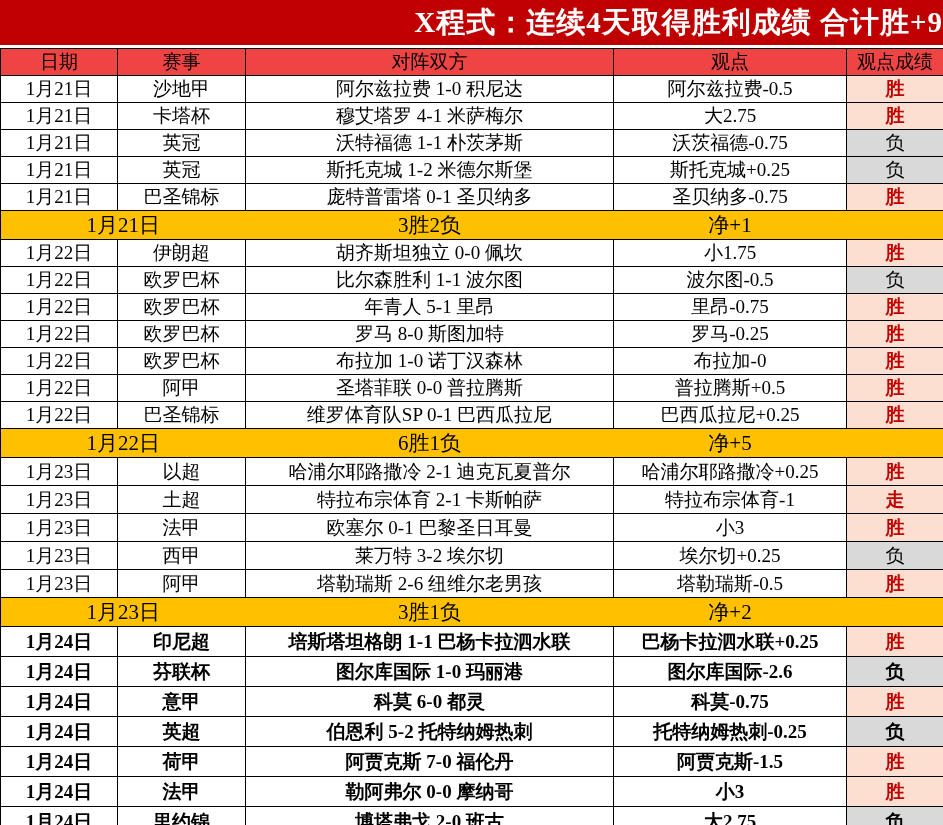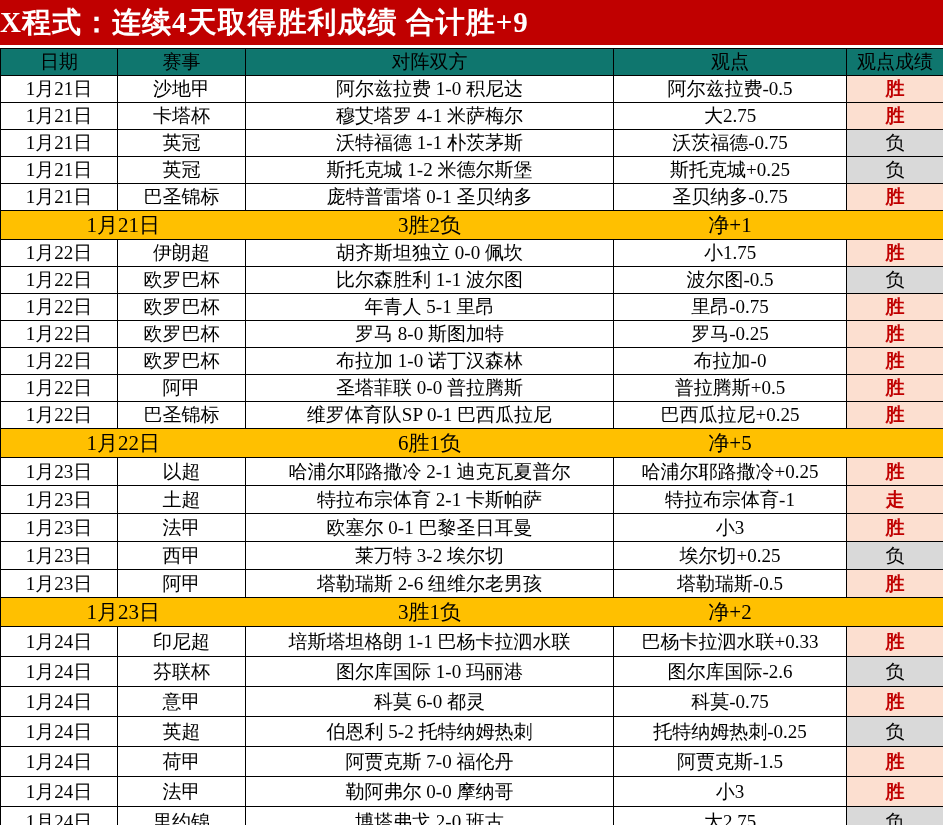--- a/index.html
+++ b/index.html
@@ -1,42 +1,42 @@
 <!DOCTYPE html>
 <html><head>
 <meta charset="utf-8">
 <style>
   html,body{margin:0;padding:0;background:#ffffff;}
   body{width:943px;font-family:"Liberation Serif","DejaVu Serif",serif;}
   .sheet{width:943px;}
   .title-bar{
     width:943px;height:45px;line-height:45px;
     background:#c00000;color:#ffffff;
-    font-size:29px;font-weight:bold;text-align:left;
+    font-size:29px;font-weight:bold;text-align:right;
     letter-spacing:1px;
     margin-bottom:3px;
     white-space:nowrap;overflow:hidden;
   }
   table.results{
     width:943px;border-collapse:collapse;table-layout:fixed;
     border:1px solid #000;
   }
   table.results th, table.results td{
     border:1px solid #000;
     padding:0 2px;
     text-align:center;
     font-weight:normal;
     font-size:19px;
     color:#000;
     overflow:hidden;white-space:nowrap;
   }
-  thead th{background:#0f766e;height:24px;font-size:19px;}
+  thead th{background:#ef4444;height:24px;font-size:19px;}
   tr.sec0 td, tr.sec1 td{height:24px;}
   tr.sec2 td{height:27px;}
-  tr.sec3 td{height:29px;}
+  tr.sec3 td{height:29px;font-weight:bold;}
   td.result{background:#fce4d6;}
   td.result.win{color:#c00000;font-weight:bold;background:#fcdfd0;}
   td.result.loss{color:#000000;background:#d9d9d9;}
   tr.summary-row td{
     background:#ffc000;
     border-left:none;border-right:none;
     font-size:21px;
   }
   tr.summary-row td:first-child{border-left:1px solid #000;}
   tr.summary-row td:last-child{border-right:1px solid #000;}
@@ -201,21 +201,21 @@
         <tr class="summary-row sum2">
           <td colspan="2">1月23日</td>
           <td>3胜1负</td>
           <td>净+2</td>
           <td></td>
         </tr>
         <tr class="data-row sec3">
           <td>1月24日</td>
           <td>印尼超</td>
           <td>培斯塔坦格朗 1-1 巴杨卡拉泗水联</td>
-          <td>巴杨卡拉泗水联+0.33</td>
+          <td>巴杨卡拉泗水联+0.25</td>
           <td class="result win">胜</td>
         </tr>
         <tr class="data-row sec3">
           <td>1月24日</td>
           <td>芬联杯</td>
           <td>图尔库国际 1-0 玛丽港</td>
           <td>图尔库国际-2.6</td>
           <td class="result loss">负</td>
         </tr>
         <tr class="data-row sec3">

